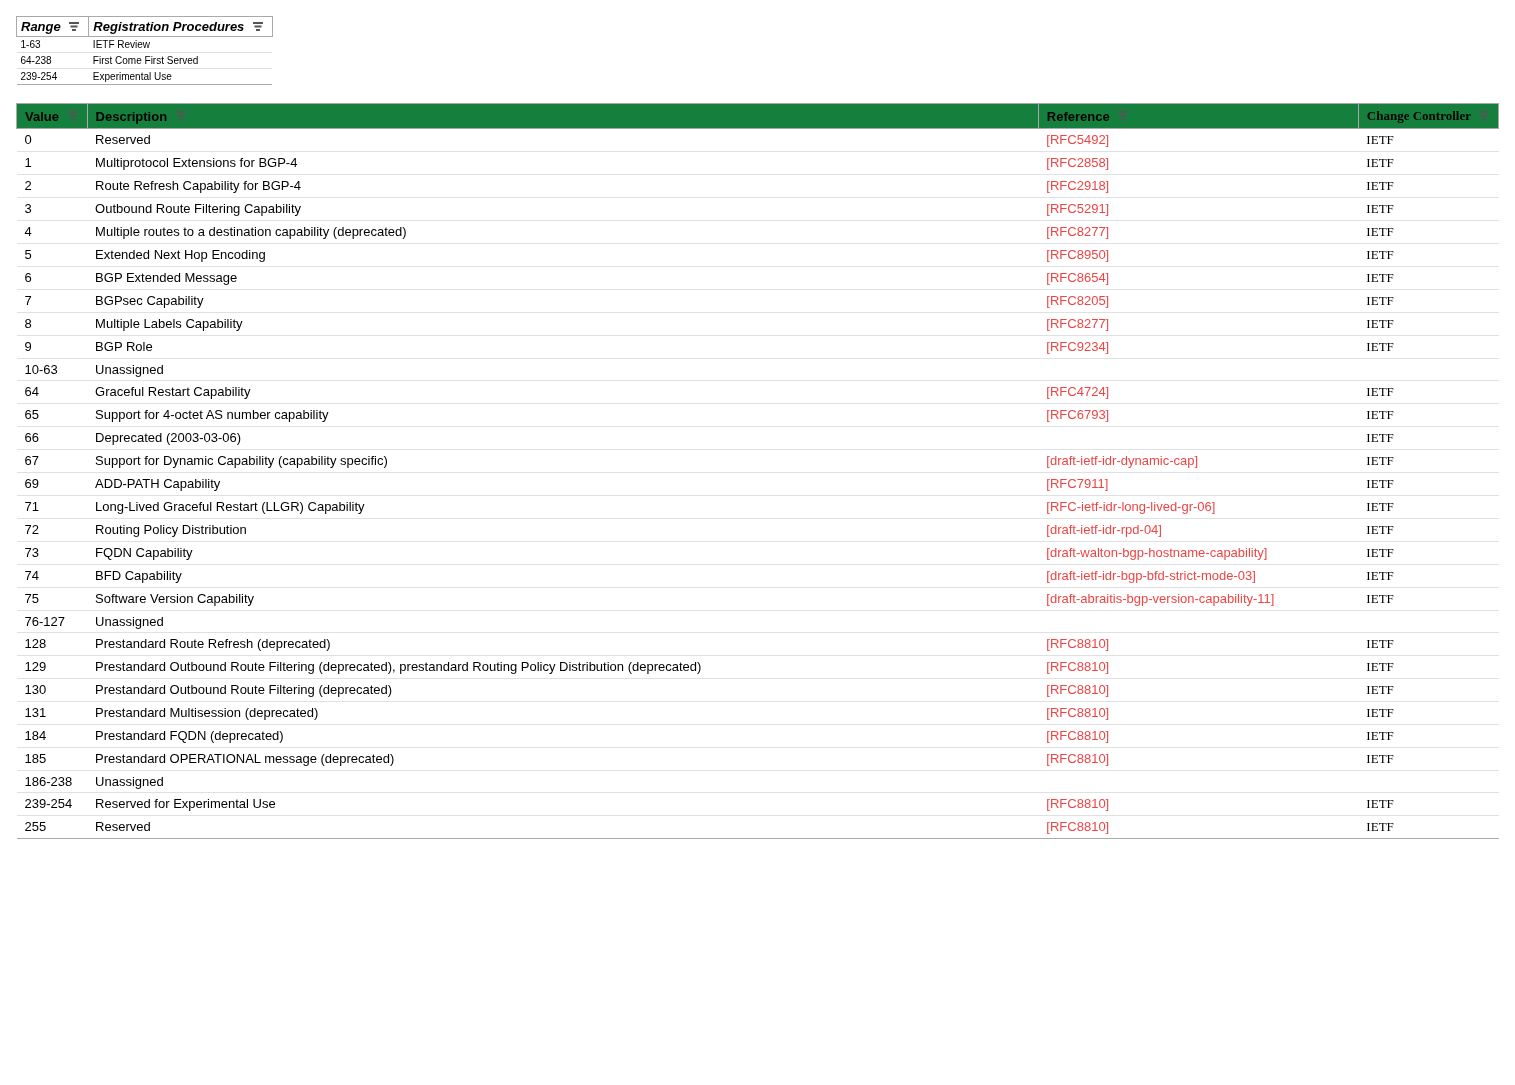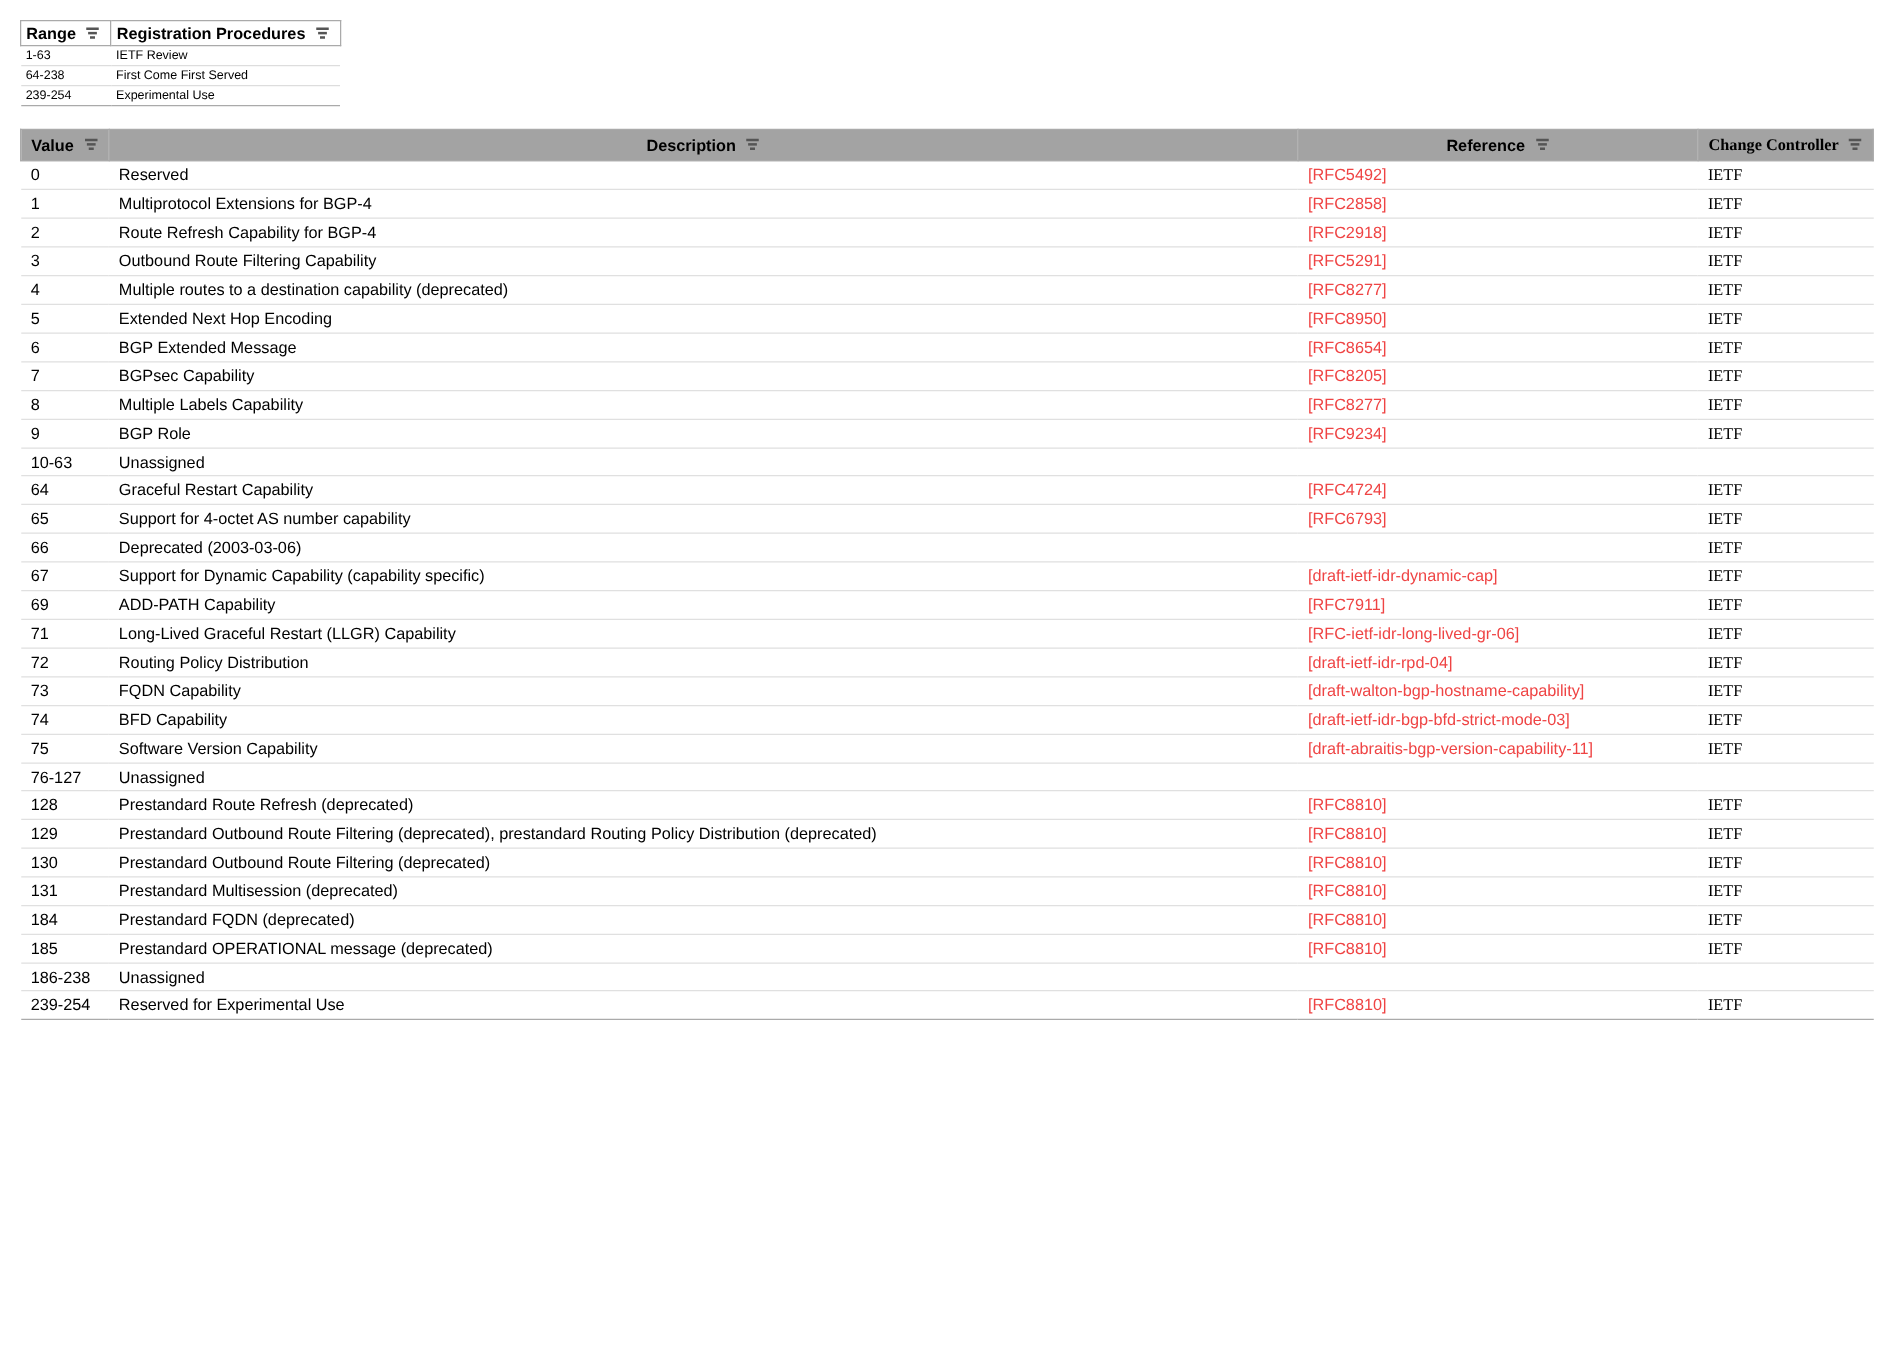--- a/index.html
+++ b/index.html
@@ -16,20 +16,21 @@
       border-collapse: collapse;
       margin-bottom: 18px;
     }
     .range-table th {
       background: #fff;
       font-weight: bold;
       font-size: 13px;
       padding: 2px 8px 2px 4px;
       border: 1px solid #aaa;
       text-align: left;
+      font-style: italic;
     }
     .range-table td {
       padding: 2px 8px 2px 4px;
       border-bottom: 1px solid #ddd;
       font-size: 10px;
     }
     .range-table tr:last-child td {
       border-bottom: 1px solid #aaa;
     }
 
@@ -46,26 +47,26 @@
       width: 12px;
       height: 12px;
     }
 
     
     .main-table {
       border-collapse: collapse;
       width: 100%;
     }
     .main-table th {
-      background: #a3a3a3;
+      background: #15803d;
       font-weight: bold;
       font-size: 13px;
       padding: 4px 8px;
       border: 1px solid #aaa;
-      text-align: center;
+      text-align: left;
       white-space: nowrap;
       margin-left: 44px;
     }
     .main-table td {
       padding: 3px 8px;
       border-bottom: 1px solid #e0e0e0;
       font-size: 13px;
       vertical-align: top;
     }
     .main-table tr:last-child td {
@@ -356,14 +357,20 @@
     <td class="col-desc">Unassigned</td>
     <td class="col-ref"><span></span></td>
     <td class="col-cc"></td>
   </tr>
       <tr>
     <td class="col-value">239-254</td>
     <td class="col-desc">Reserved for Experimental Use</td>
     <td class="col-ref"><a href="#RFC8810">[RFC8810]</a></td>
     <td class="col-cc">IETF</td>
   </tr>
+      <tr>
+    <td class="col-value">255</td>
+    <td class="col-desc">Reserved</td>
+    <td class="col-ref"><a href="#RFC8810">[RFC8810]</a></td>
+    <td class="col-cc">IETF</td>
+  </tr>
     </tbody>
 </table>
 
 </body></html>

